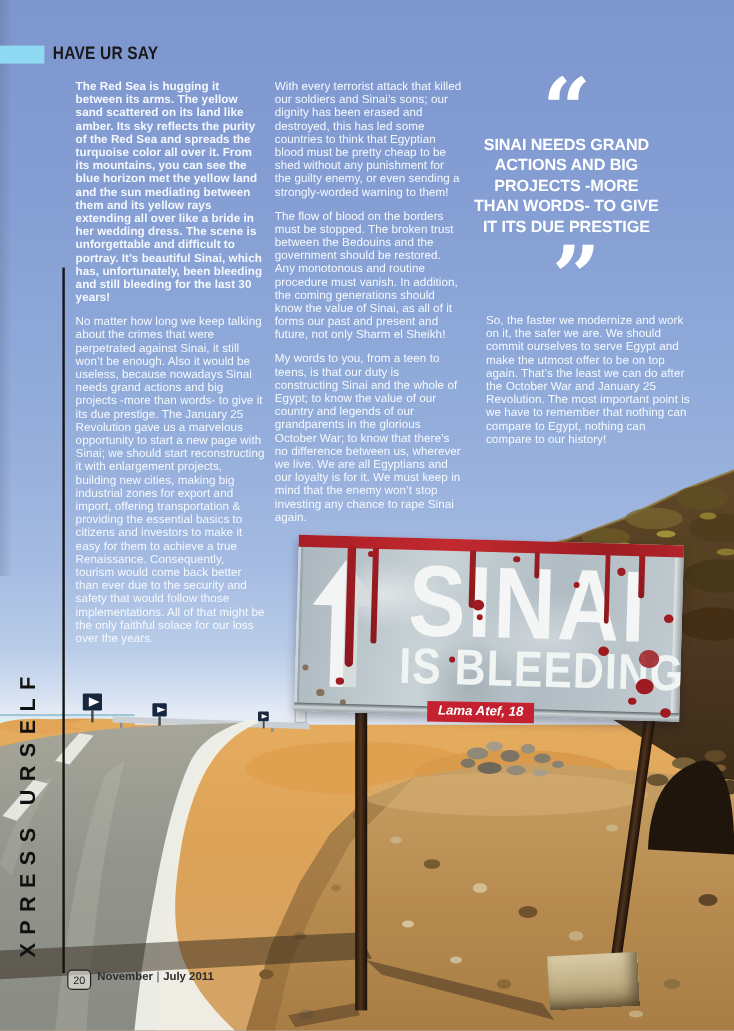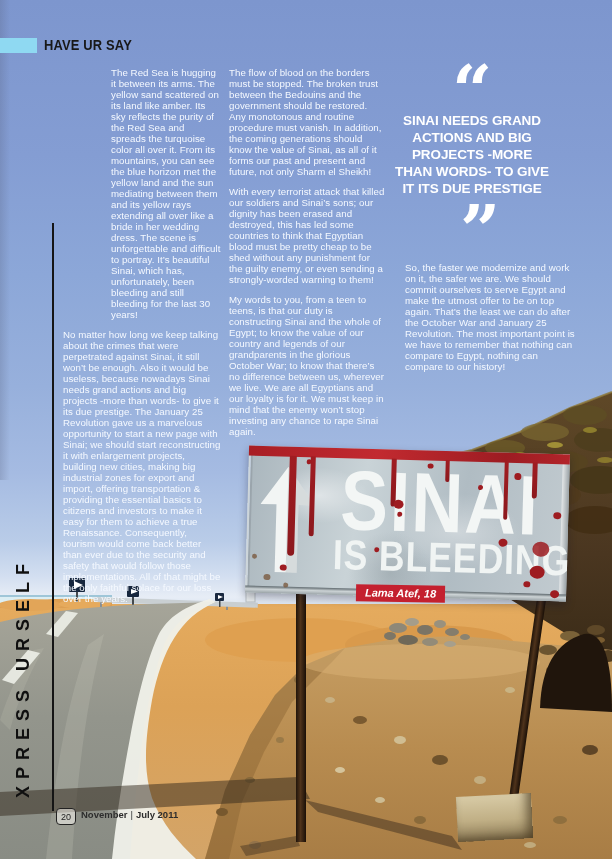--- a/index.html
+++ b/index.html
@@ -10,21 +10,21 @@
       #a5bbe2 55%, #b9cce8 63%, #d2def0 67%, #e7edf6 69.5%, #d9e4f0 71%, #cdd9ea 100%);}
   .abs{position:absolute;}
   
   .accent-bar{left:0;top:38px;width:37px;height:15px;background:#8fd9f2;z-index:6;}
   .section-title{left:44px;top:36px;font-size:15px;font-weight:700;color:#181818;
     letter-spacing:.2px;transform:scaleX(.86);transform-origin:left center;z-index:6;white-space:nowrap;}
   
   .col{z-index:5;color:#f5f9ff;font-size:9.7px;line-height:11px;letter-spacing:.05px;}
   .col p{margin:0 0 9px 0;}
   .col1{left:63px;top:67px;width:158px;}
-  .col1 .lead{font-weight:400;margin-left:48px;}
+  .col1 .lead{font-weight:700;}
   .col2{left:229px;top:67px;width:156px;}
   .col3-body{left:405px;top:262px;width:171px;}
   
   .quote-open{left:452px;top:56px;font-family:"DejaVu Serif",serif;font-weight:700;
     font-size:70px;line-height:1;color:#fff;z-index:5;}
   .quote-close{left:460px;top:196px;font-family:"DejaVu Serif",serif;font-weight:700;
     font-size:70px;line-height:1;color:#fff;z-index:5;}
   .quote-text{left:392px;top:112px;width:160px;text-align:center;color:#fff;
     font-size:13.5px;font-weight:700;line-height:17px;letter-spacing:-.1px;z-index:5;}
   
@@ -286,22 +286,22 @@
   <div class="abs accent-bar"></div>
   <div class="abs section-title">HAVE UR SAY</div>
   <div class="abs edge-shade"></div>
 
   <div class="abs col col1">
     <p class="lead">The Red Sea is hugging it between its arms. The yellow sand scattered on its land like amber. Its sky reflects the purity of the Red Sea and spreads the turquoise color all over it. From its mountains, you can see the blue horizon met the yellow land and the sun mediating between them and its yellow rays extending all over like a bride in her wedding dress. The scene is unforgettable and difficult to portray. It’s beautiful Sinai, which has, unfortunately, been bleeding and still bleeding for the last 30 years!</p>
     <p>No matter how long we keep talking about the crimes that were perpetrated against Sinai, it still won’t be enough. Also it would be useless, because nowadays Sinai needs grand actions and big projects -more than words- to give it its due prestige. The January 25 Revolution gave us a marvelous opportunity to start a new page with Sinai; we should start reconstructing it with enlargement projects, building new cities, making big industrial zones for export and import, offering transportation &amp; providing the essential basics to citizens and investors to make it easy for them to achieve a true Renaissance. Consequently, tourism would come back better than ever due to the security and safety that would follow those implementations. All of that might be the only faithful solace for our loss over the years.</p>
   </div>
 
   <div class="abs col col2">
+    <p>With every terrorist attack that killed our soldiers and Sinai’s sons; our dignity has been erased and destroyed, this has led some countries to think that Egyptian blood must be pretty cheap to be shed without any punishment for the guilty enemy, or even sending a strongly-worded warning to them!</p>
     <p>The flow of blood on the borders must be stopped. The broken trust between the Bedouins and the government should be restored. Any monotonous and routine procedure must vanish. In addition, the coming generations should know the value of Sinai, as all of it forms our past and present and future, not only Sharm el Sheikh!</p>
-    <p>With every terrorist attack that killed our soldiers and Sinai’s sons; our dignity has been erased and destroyed, this has led some countries to think that Egyptian blood must be pretty cheap to be shed without any punishment for the guilty enemy, or even sending a strongly-worded warning to them!</p>
     <p>My words to you, from a teen to teens, is that our duty is constructing Sinai and the whole of Egypt; to know the value of our country and legends of our grandparents in the glorious October War; to know that there’s no difference between us, wherever we live. We are all Egyptians and our loyalty is for it. We must keep in mind that the enemy won’t stop investing any chance to rape Sinai again.</p>
   </div>
 
   <div class="abs quote-open">“</div>
   <div class="abs quote-text">SINAI NEEDS GRAND ACTIONS AND BIG PROJECTS -MORE THAN WORDS- TO GIVE IT ITS DUE PRESTIGE</div>
   <div class="abs quote-close">”</div>
 
   <div class="abs col col3-body">
     <p>So, the faster we modernize and work on it, the safer we are. We should commit ourselves to serve Egypt and make the utmost offer to be on top again. That’s the least we can do after the October War and January 25 Revolution. The most important point is we have to remember that nothing can compare to Egypt, nothing can compare to our history!</p>
   </div>

